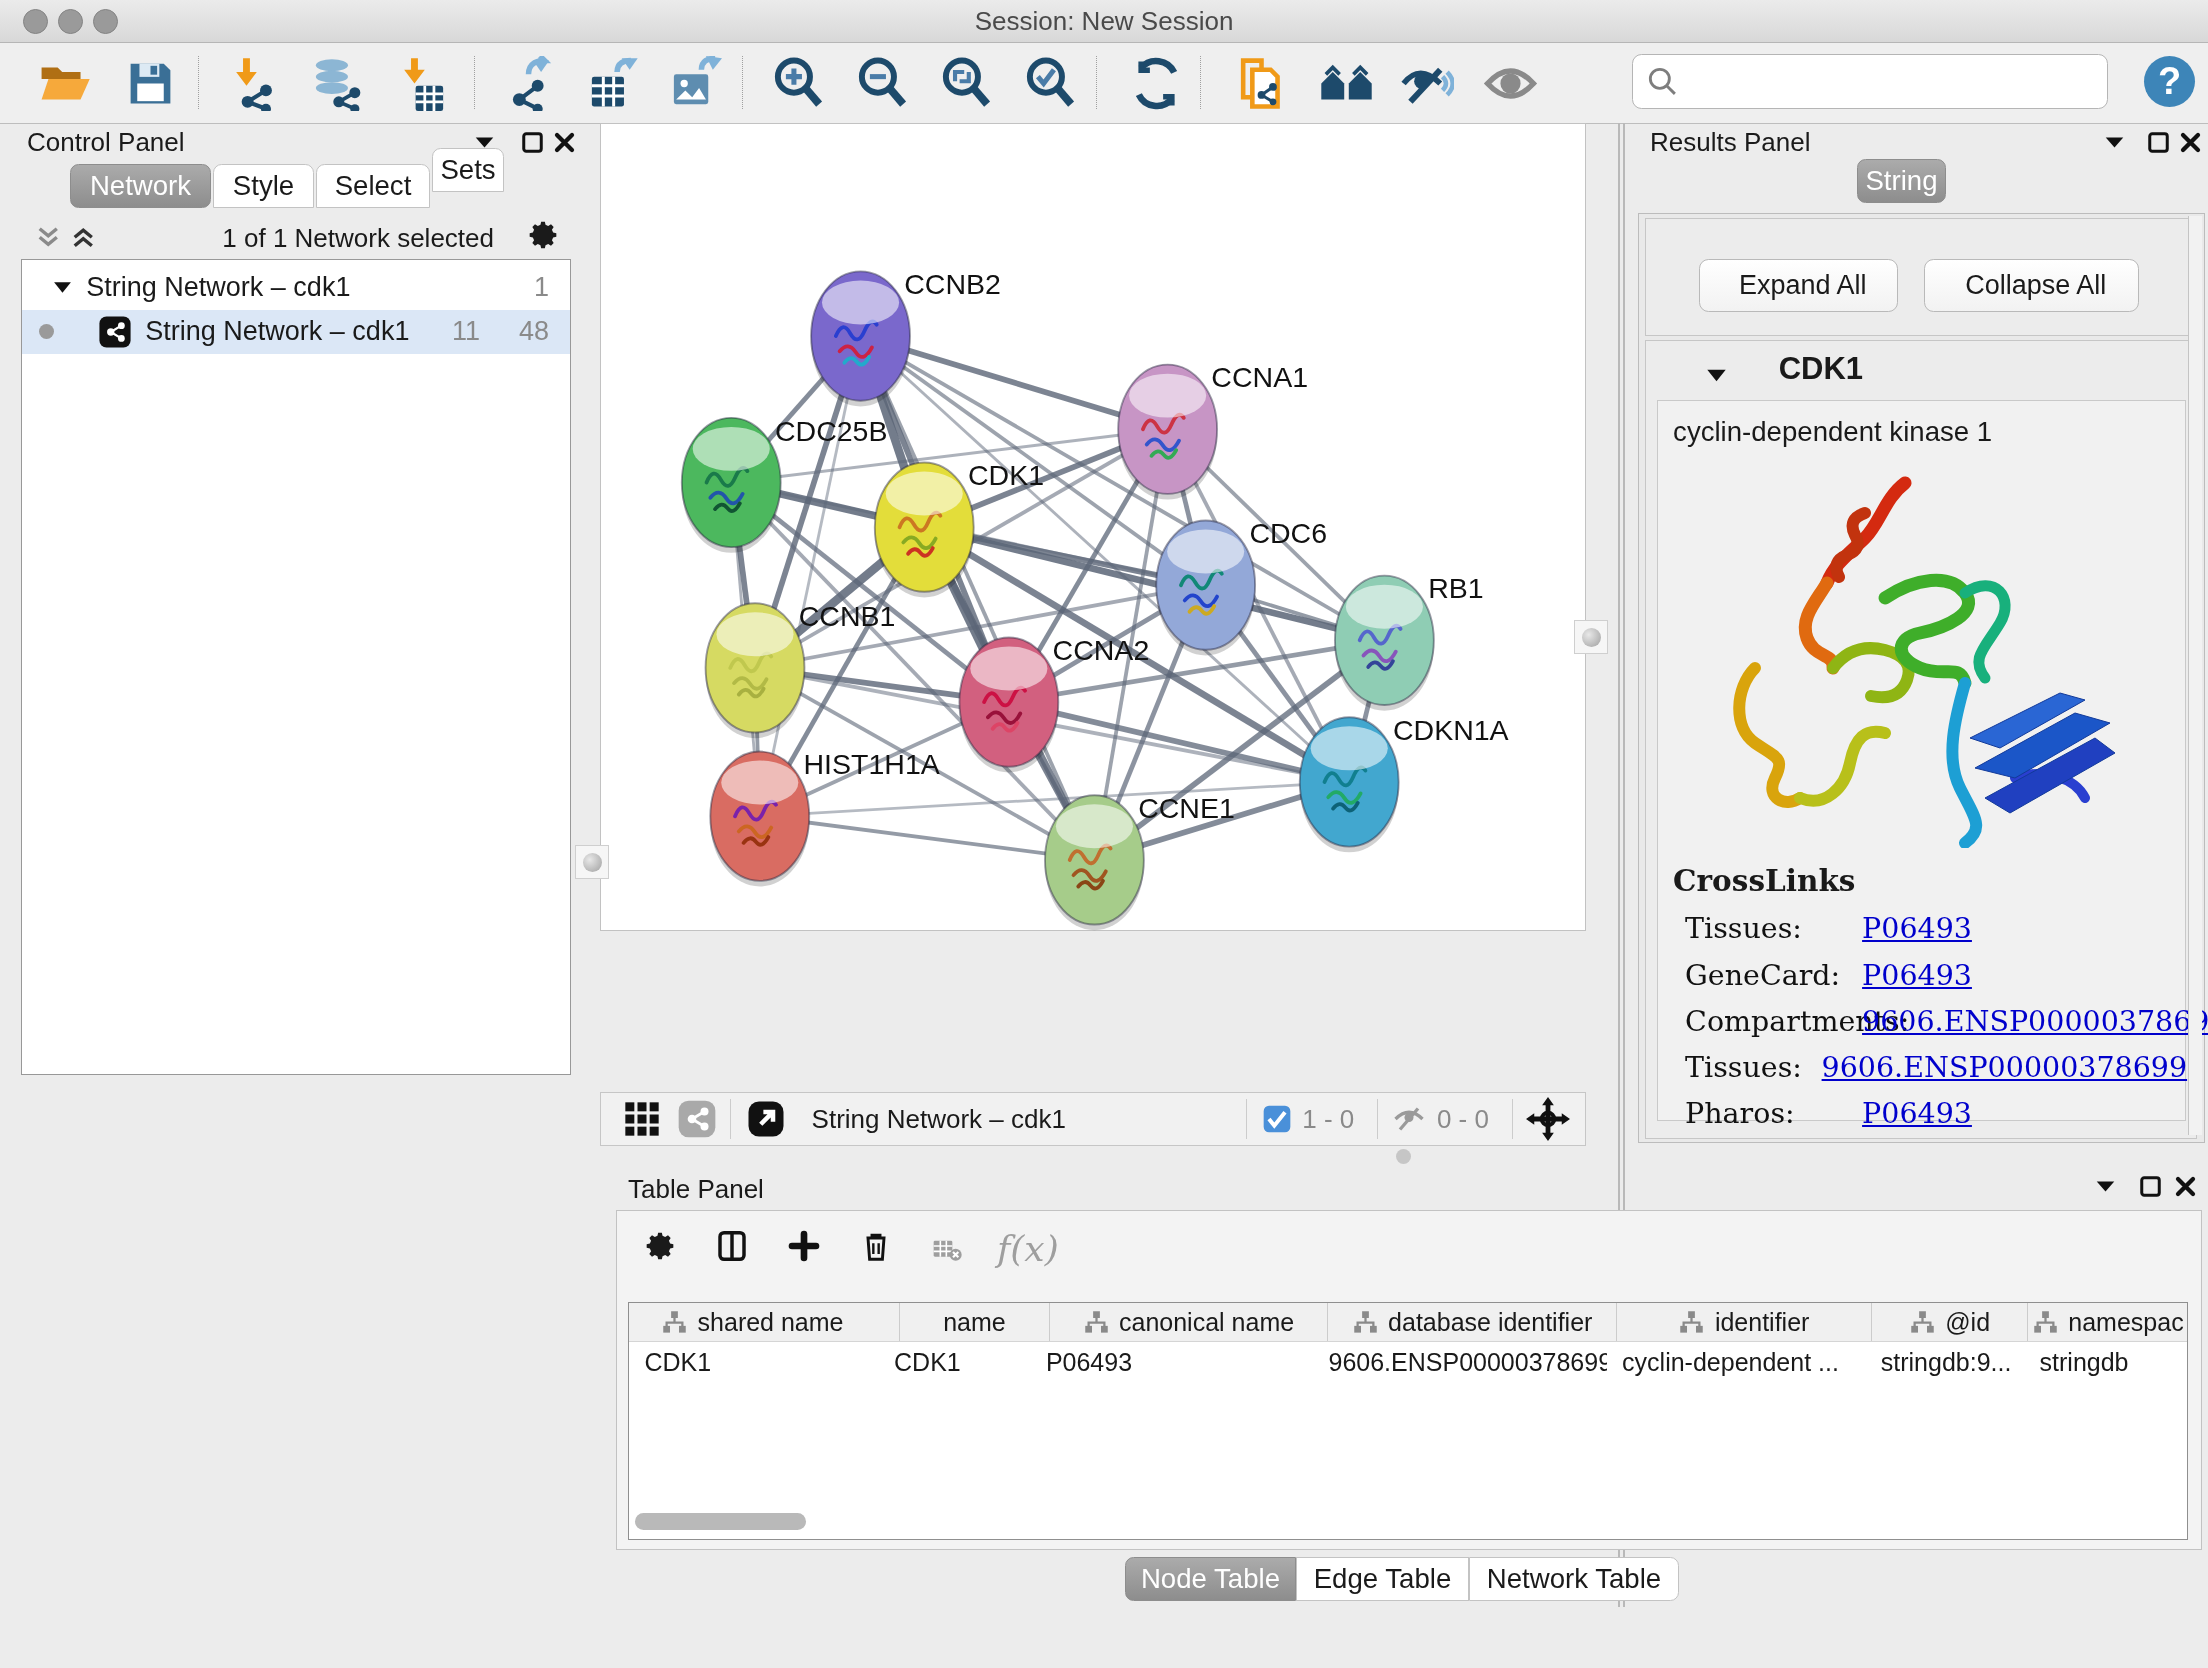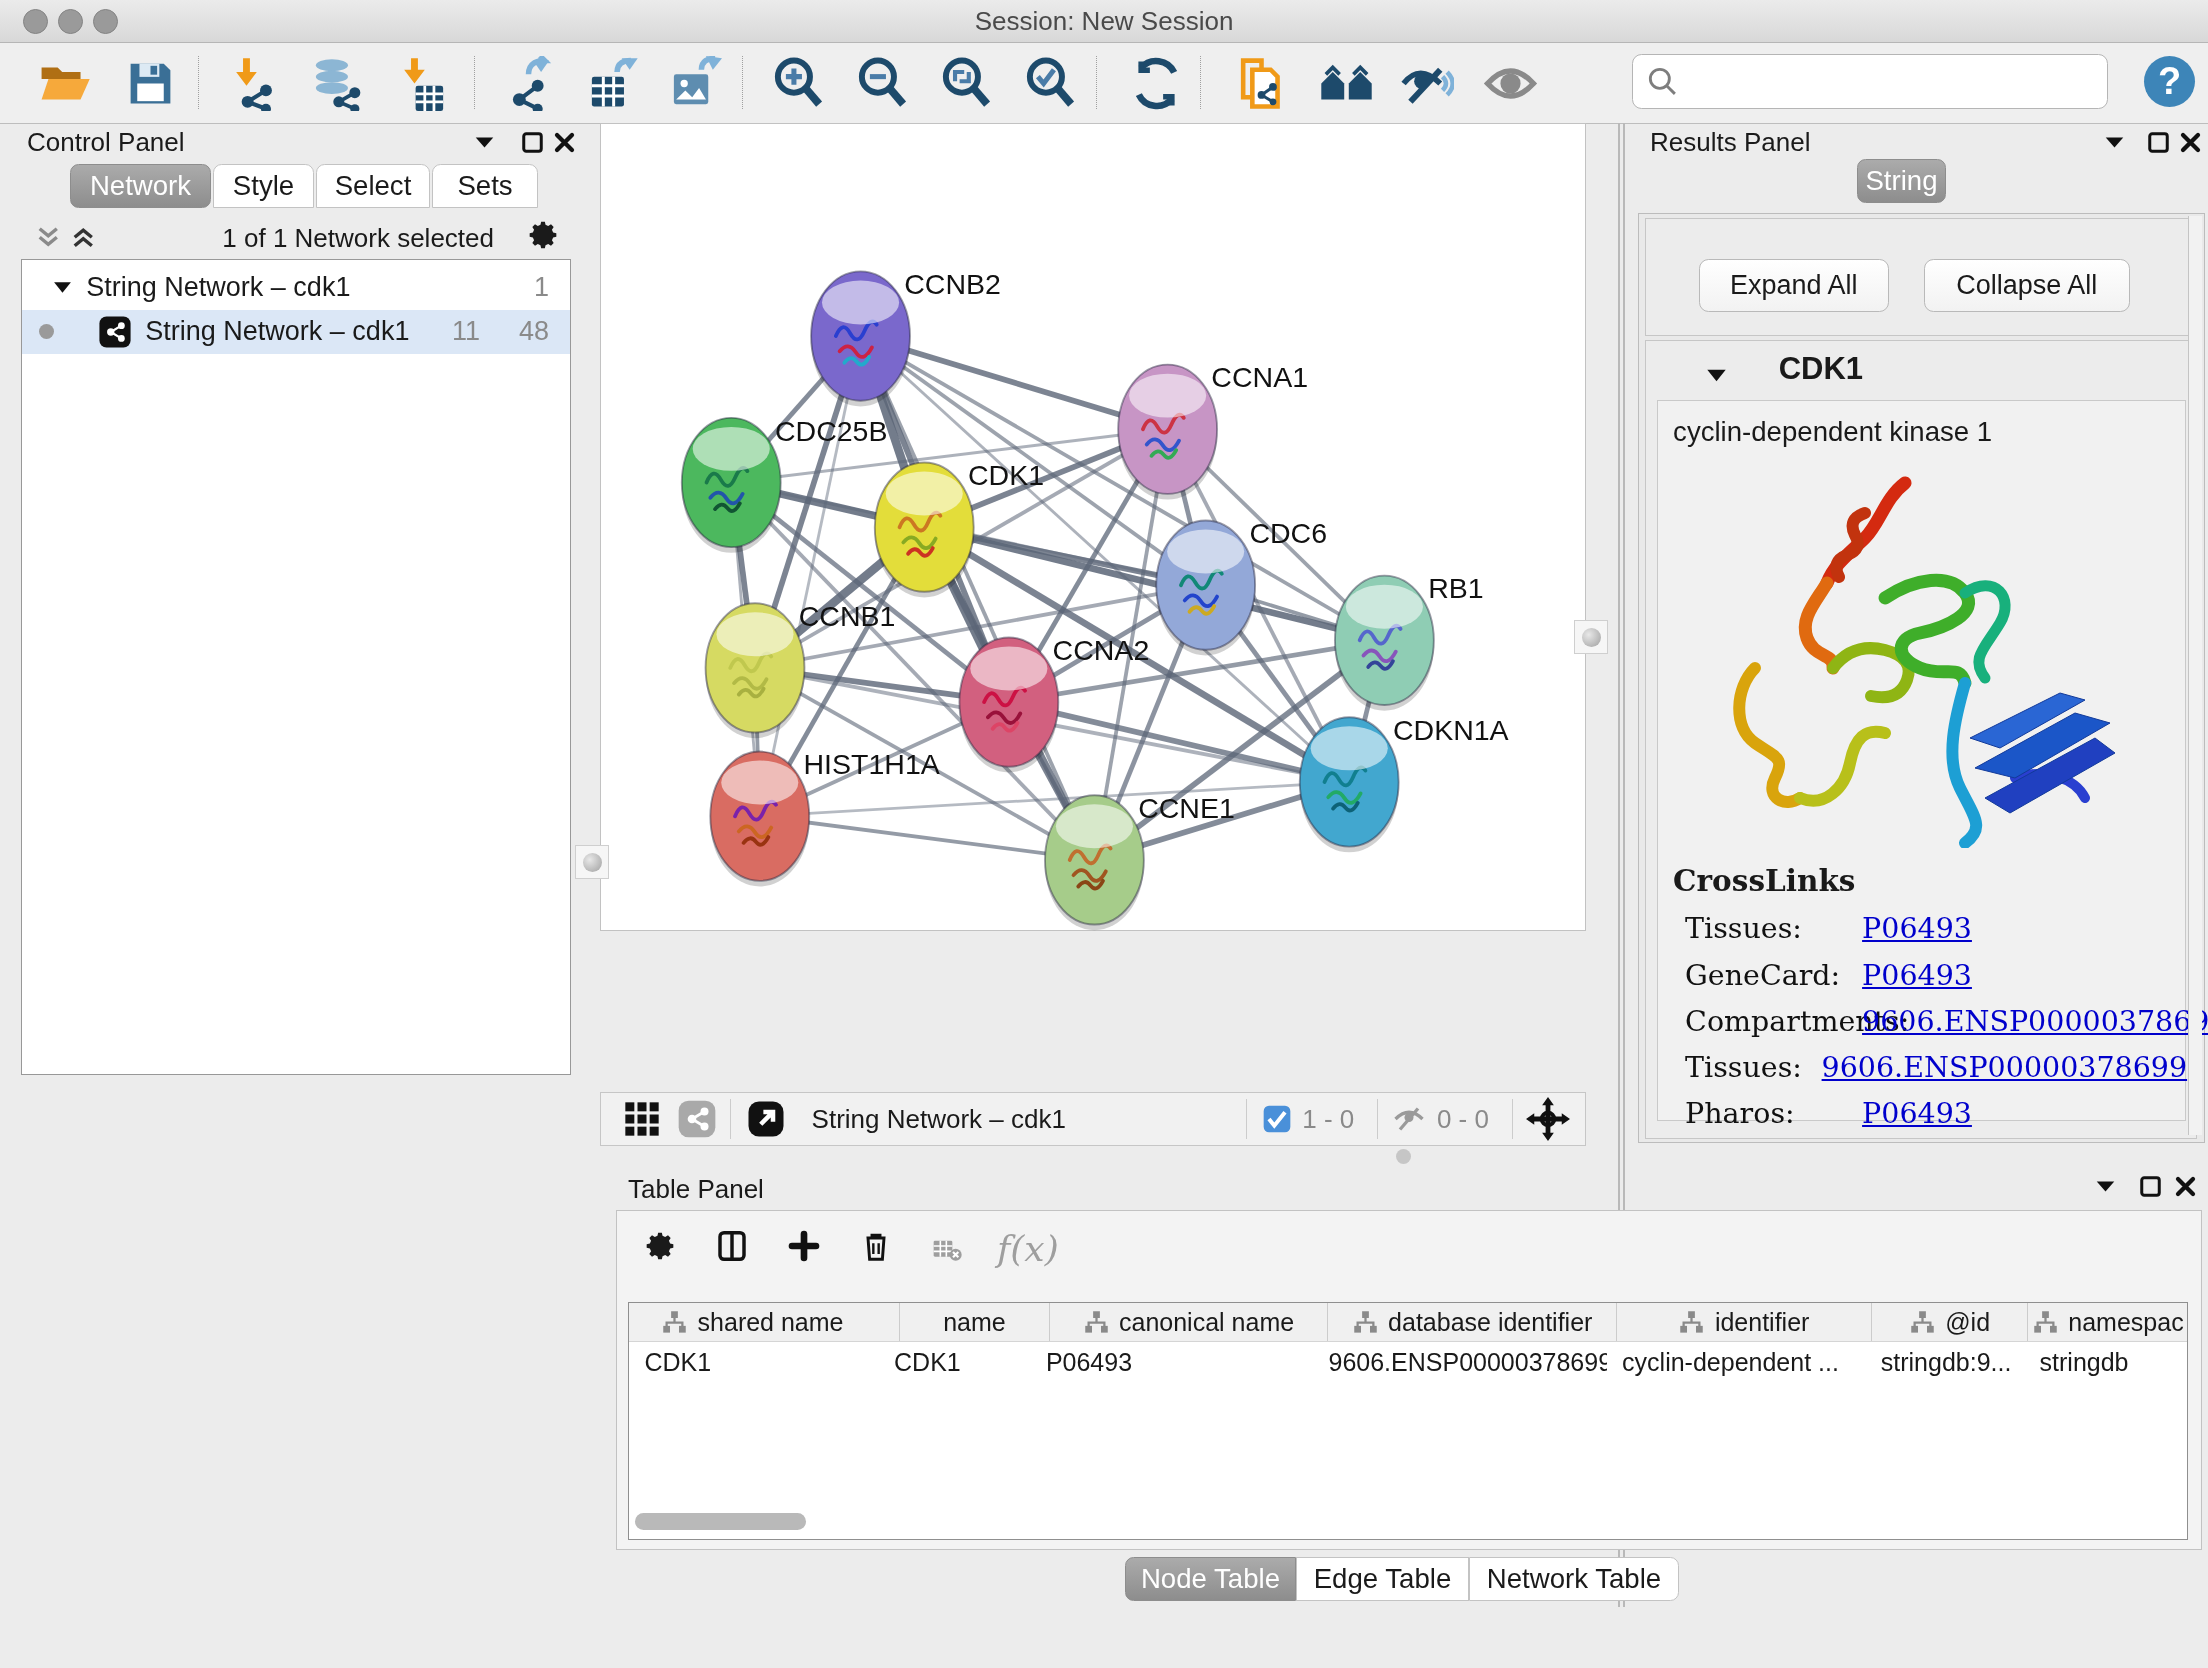--- a/index.html
+++ b/index.html
@@ -22,21 +22,21 @@
                    font-family:"Liberation Sans",sans-serif;}
   #helpbtn{left:2144px;top:13.3px;width:51px;height:51px;border-radius:50%;background:#3d85b8;color:#fff;
            font-size:38px;font-weight:bold;text-align:center;line-height:51px;}
   
   .panel-title{font-size:26px;color:#1a1a1a;}
   .pan-ico{display:flex;align-items:center;justify-content:center;width:32px;height:32px;}
   .tab{height:44px;display:flex;align-items:center;justify-content:center;font-size:27.6px;
        border:1px solid #c3c3c3;background:#fff;border-radius:8.6px 8.6px 0 0;box-sizing:border-box;}
   .tab.sel{background:linear-gradient(#ababab,#8d8d8d);color:#fff;border-color:#8d8d8d;border-radius:8.6px;}
   .btn{background:linear-gradient(#ffffff,#f2f2f2);border:1.9px solid #b9b9b9;border-radius:9.5px;
-       display:flex;align-items:center;justify-content:center;font-size:27px;}
+       display:flex;align-items:center;justify-content:center;font-size:27px;padding-left:9px;}
   
   #treebox{left:21px;top:259px;width:550px;height:816px;background:#fff;border:1.9px solid #989898;box-sizing:border-box;}
   .trow{position:relative;width:100%;height:44px;display:flex;align-items:center;font-size:27px;}
   
   #canvas{left:600px;top:123px;width:986px;height:808px;background:#fff;border:1px solid #c2c2c2;box-sizing:border-box;}
   #netbar{left:600px;top:1092px;width:986px;height:54px;background:#f1f1f1;border:1px solid #c6c6c6;
           box-sizing:border-box;display:flex;align-items:center;}
   .nb-sep{width:0;height:40px;border-left:1px solid #cccccc;margin:0 13.3px;}
   .knob{width:32px;height:32px;background:#f6f6f6;border:1px solid #cfcfcf;display:flex;align-items:center;justify-content:center;}
   .knob i{width:19px;height:19px;border-radius:50%;background:radial-gradient(circle at 35% 35%,#e8e8e8,#9f9f9f);}
@@ -253,21 +253,21 @@
     </div>
   <div class="abs pan-ico" style="left:548px;top:126px">
       <svg width="25" height="25" viewBox="0 0 20 20">
         <path d="M4 4l12 12M16 4L4 16" stroke="#111" stroke-width="3.4" stroke-linecap="round"></path>
       </svg>
     </div>
 
   <div class="abs tab sel" style="left:70px;top:164px;width:141px">Network</div>
   <div class="abs tab" style="left:213px;top:164px;width:101px">Style</div>
   <div class="abs tab" style="left:316px;top:164px;width:114px">Select</div>
-  <div class="abs tab" style="left:432px;top:164px;width:106px">Sets</div>
+  <div class="abs tab" style="left:432px;top:148px;width:72px">Sets</div>
 
   <div class="abs pan-ico" style="left:32px;top:221px">
       <svg width="28.5" height="28.5" viewBox="0 0 20 20" fill="none" stroke="#8a8a8a" stroke-width="2.4">
         <path d="M4 4l6 5 6-5M4 10l6 5 6-5"></path>
       </svg>
     </div>
   <div class="abs pan-ico" style="left:67px;top:221px">
       <svg width="28.5" height="28.5" viewBox="0 0 20 20" fill="none" stroke="#333" stroke-width="2.4">
         <path d="M4 16l6-5 6 5M4 10l6-5 6 5"></path>
       </svg>

